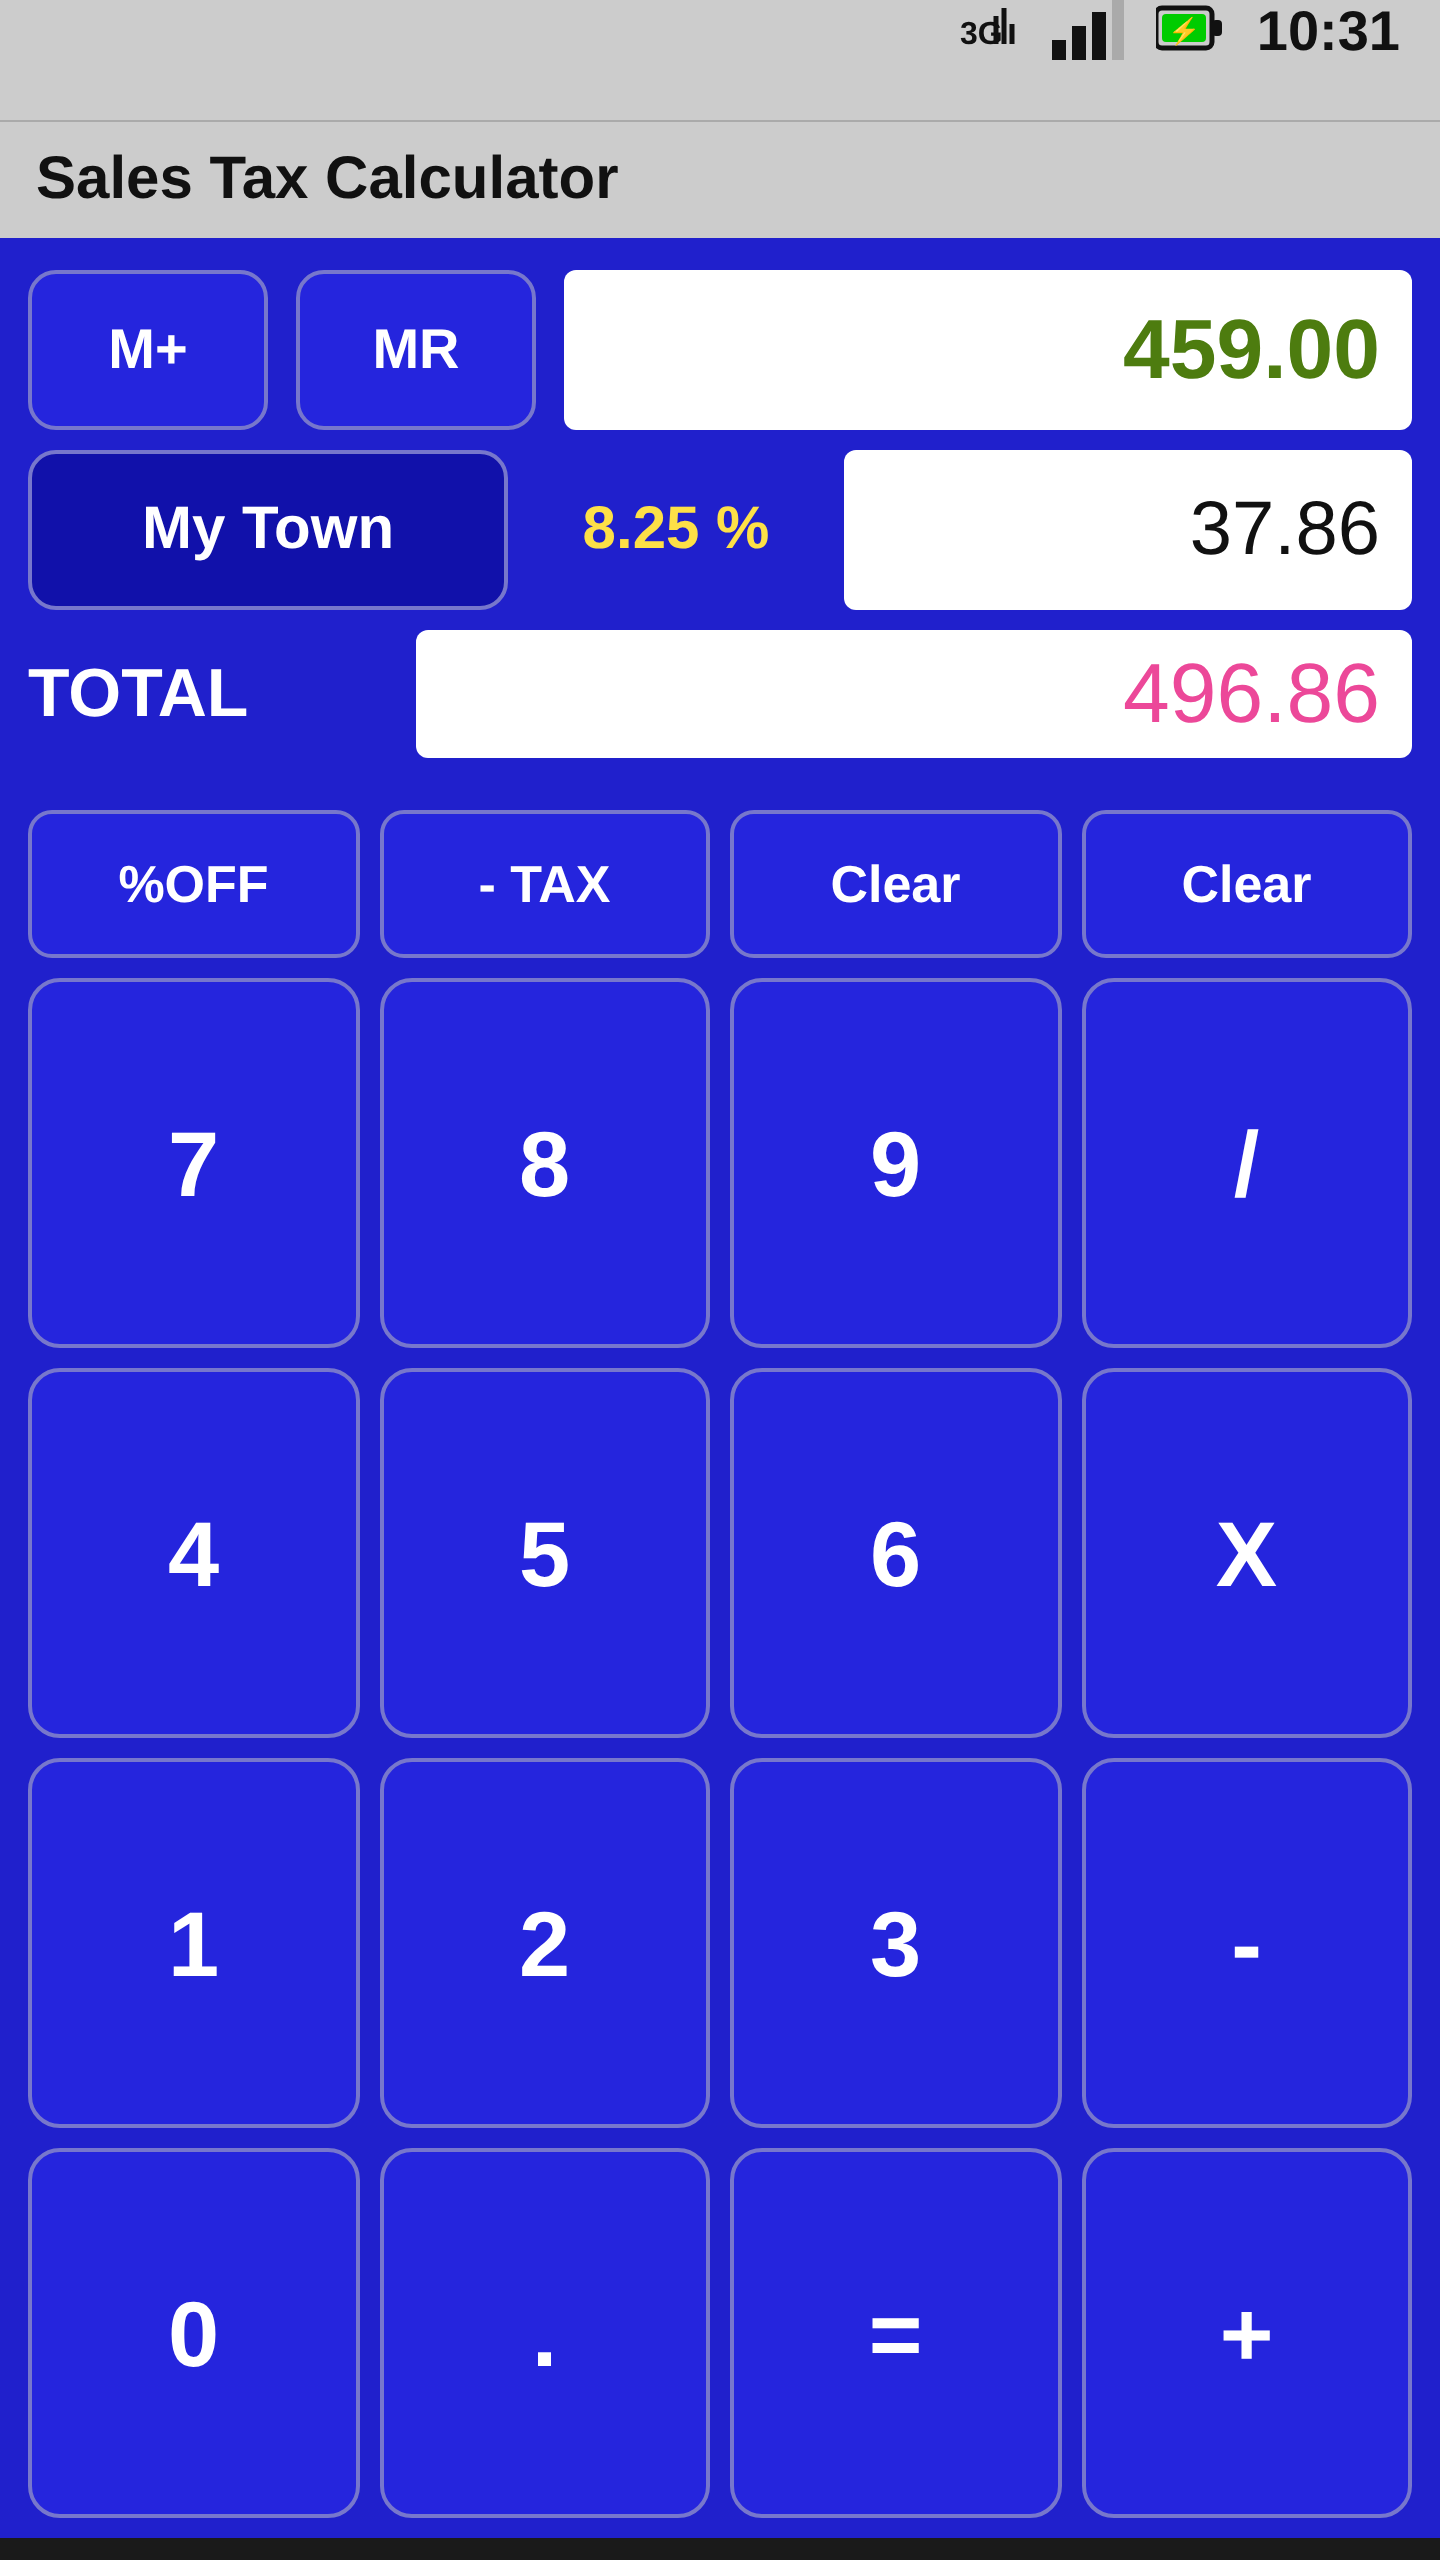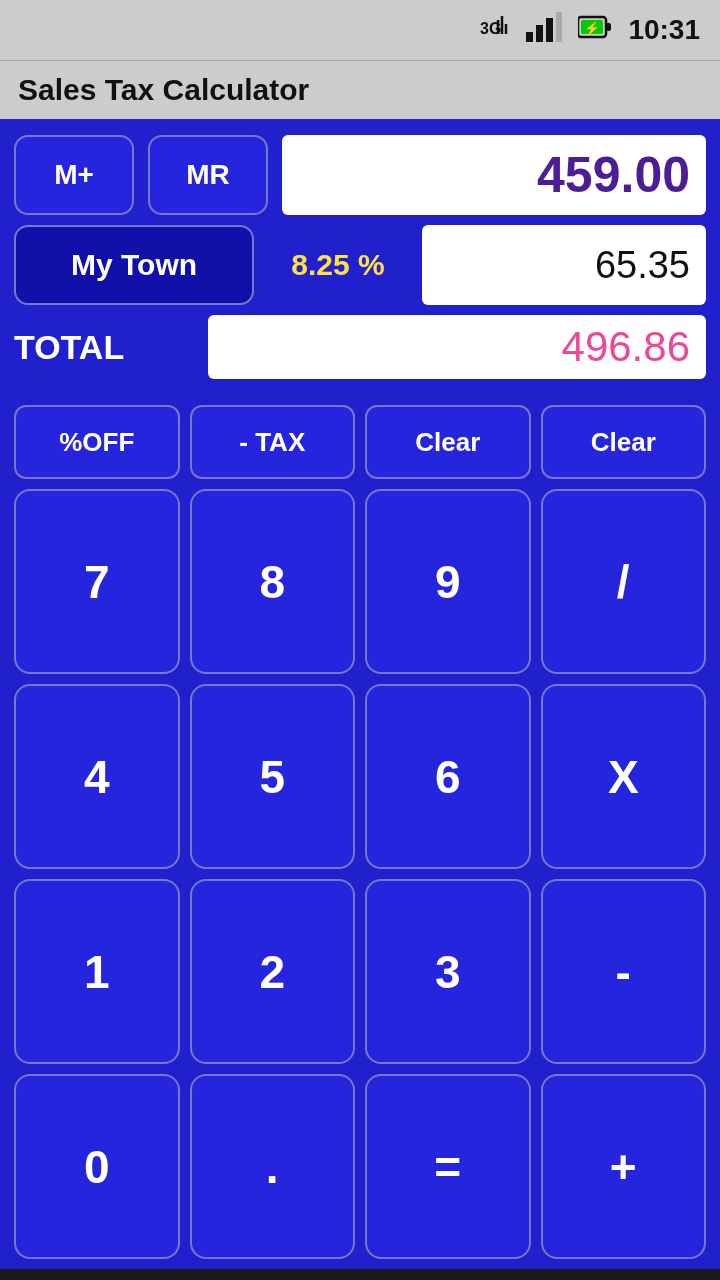--- a/index.html
+++ b/index.html
@@ -10,21 +10,20 @@
       font-family: Arial, sans-serif;
       background: #1a1a1a;
     }
 
     
     #status-bar {
       width: 720px;
       height: 60px;
       background: #cccccc;
       display: flex;
-      align-items: center;
       justify-content: flex-end;
       padding: 0 20px;
       gap: 16px;
     }
     .status-icon {
       color: #111;
       font-size: 22px;
       font-weight: bold;
     }
     #time-display {
@@ -82,23 +81,23 @@
       justify-content: center;
     }
     #main-display {
       flex: 1;
       background: white;
       border-radius: 6px;
       display: flex;
       align-items: center;
       justify-content: flex-end;
       padding-right: 16px;
-      font-size: 50px;
-      font-weight: bold;
-      color: #4c1d95;
+      font-size: 42px;
+      font-weight: bold;
+      color: #4d7c0f;
     }
 
     
     #tax-row {
       display: flex;
       flex-direction: row;
       gap: 14px;
       height: 80px;
     }
     #town-btn {
@@ -247,21 +246,21 @@
 
   <div id="memory-row">
     <button class="mem-btn">M+</button>
     <button class="mem-btn">MR</button>
     <div id="main-display">459.00</div>
   </div>
 
   <div id="tax-row">
     <button id="town-btn">My Town</button>
     <div id="tax-rate">8.25 %</div>
-    <div id="tax-display">65.35</div>
+    <div id="tax-display">37.86</div>
   </div>
 
   <div id="total-row">
     <div id="total-label">TOTAL</div>
     <div id="total-display">496.86</div>
   </div>
 
   <div id="function-row">
     <button class="func-btn">%OFF</button>
     <button class="func-btn">- TAX</button>

